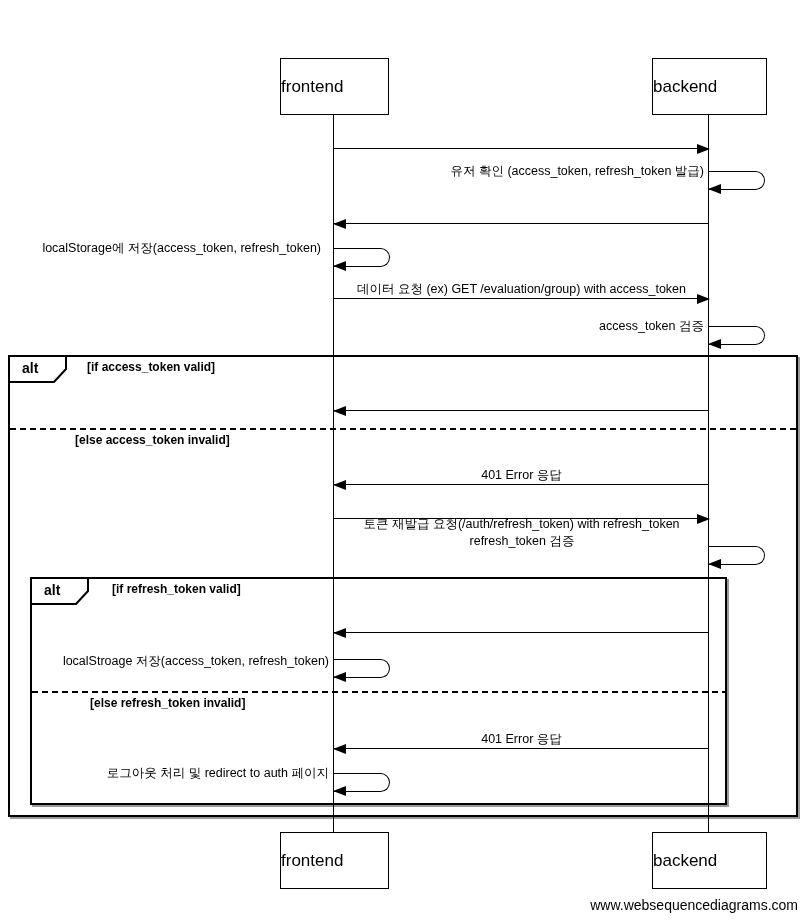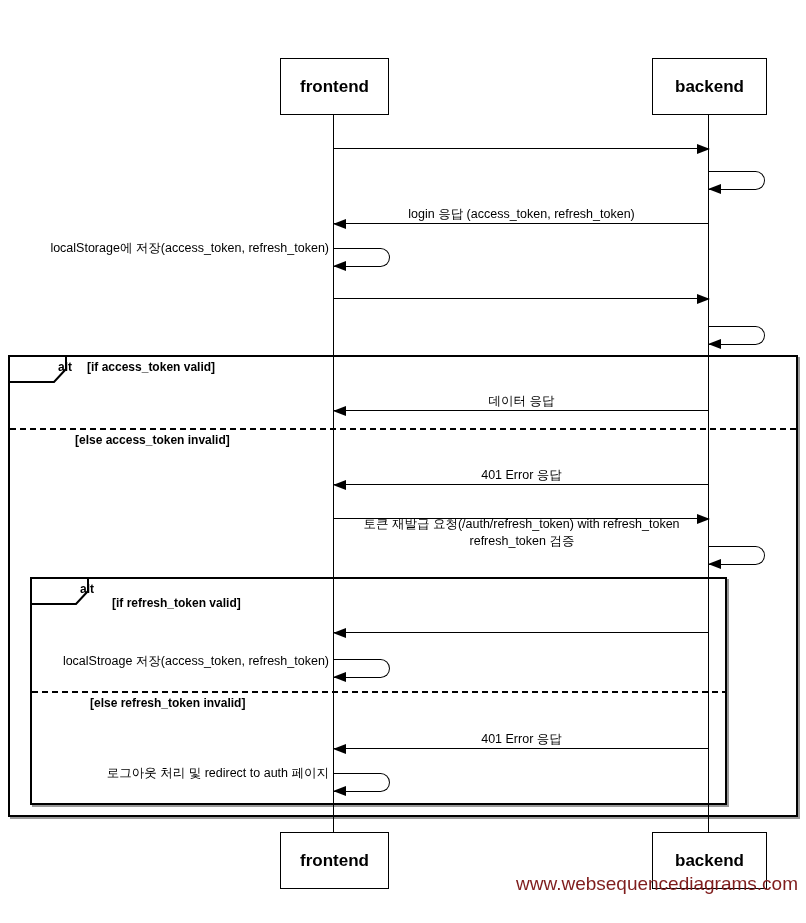--- a/index.html
+++ b/index.html
@@ -7,41 +7,41 @@
     position:relative; width:806px; height:923px; background:#fff;
     font-family:"Liberation Sans", sans-serif; color:#000; overflow:hidden;
   }
   .title {
     position:absolute; top:11px; left:0; right:0; text-align:center;
     font-size:18px; font-weight:bold; letter-spacing:.2px;
   }
   .lifeline { position:absolute; top:114px; height:718px; width:0; border-left:1.5px solid #000; }
   .actor {
     position:absolute; height:55px; background:#fff; border:1.5px solid #000;
-    display:flex; align-items:center; justify-content:center; font-size:17px;font-weight:bold;
+    display:flex; align-items:center; font-size:17px;
   }
   .label { position:absolute; font-size:12.5px; line-height:16px; height:16px; white-space:nowrap; }
   .label.center { text-align:center; }
   .label.right  { text-align:right; }
   .line { position:absolute; height:0; border-top:1.5px solid #000; }
   .ah-r { position:absolute; right:-1px; top:-4.75px; width:0; height:0;
           border:5.5px solid transparent; border-right:0; border-left:13px solid #000; }
   .ah-l { position:absolute; left:-1px; top:-4.75px; width:0; height:0;
           border:5.5px solid transparent; border-left:0; border-right:13px solid #000; }
   .loop { position:absolute; width:56px; height:19px; box-sizing:border-box;
           border:1.5px solid #000; border-left:0; border-radius:0 10px 10px 0; }
   .loop .ah-l { top:auto; bottom:-4.75px; left:-1px; }
   .frame { position:absolute; box-sizing:border-box; border:2px solid #000;
            box-shadow:2px 2px 0 rgba(0,0,0,0.4); }
   .penta { position:absolute; left:-2px; top:-2px; }
-  .frame-kw { position:absolute; left:12px; top:3px; font-size:12px; font-weight:bold;margin-left:36px; }
+  .frame-kw { position:absolute; left:12px; top:3px; font-size:14px; font-weight:bold; }
   .cond { position:absolute; font-size:12px; font-weight:bold; white-space:nowrap; }
   .divider { position:absolute; left:0; right:0; height:2px;
              background:repeating-linear-gradient(90deg,#000 0 6px,transparent 6px 10px); }
-  .watermark { position:absolute; right:8px; top:873px; font-size:19px; color:#7f1d1d; }
+  .watermark { position:absolute; right:8px; top:897px; font-size:14px; color:#000000; }
 </style>
 </head>
 <body>
 
 <div class="canvas">
 
 
   <div class="lifeline" style="left:333px;"></div>
   <div class="lifeline" style="left:708px;"></div>
 
@@ -49,53 +49,54 @@
     <span>frontend</span>
   </div>
   <div class="actor" style="left:652px; top:58px; width:113px;">
     <span>backend</span>
   </div>
 
   <div class="line" style="left:334px; width:375px; top:148px;">
       <i class="ah-r"></i>
     </div>
 
+  <div class="label right" style="left:340px; width:364px; top:163px;">유저 확인 (access_token, refresh_token 발급)</div>
   <div class="loop" style="left:709px; top:171px;">
       <i class="ah-l"></i>
     </div>
 
-  <div class="label center" style="left:334px; width:375px; top:206px;">login 응답 (access_token, refresh_token)</div>
   <div class="line" style="left:334px; width:375px; top:223px;">
       <i class="ah-l"></i>
     </div>
 
-  <div class="label right" style="left:8px; width:321px; top:240px;">localStorage에 저장(access_token, refresh_token)</div>
+  <div class="label right" style="left:0; width:321px; top:240px;">localStorage에 저장(access_token, refresh_token)</div>
   <div class="loop" style="left:334px; top:248px;">
       <i class="ah-l"></i>
     </div>
 
+  <div class="label center" style="left:334px; width:375px; top:281px;">데이터 요청 (ex) GET /evaluation/group) with access_token</div>
   <div class="line" style="left:334px; width:375px; top:298px;">
       <i class="ah-r"></i>
     </div>
 
+  <div class="label right" style="left:340px; width:364px; top:318px;">access_token 검증</div>
   <div class="loop" style="left:709px; top:326px;">
       <i class="ah-l"></i>
     </div>
 
   <div class="frame" style="left:8px; top:355px; width:790px; height:462px;">
     <svg class="penta" width="59" height="28" viewBox="0 0 59 28">
       <path d="M1,1 H58 V14 L46,27 H1 Z" fill="#ffffff" stroke="#000000" stroke-width="2"></path>
     </svg>
     <span class="frame-kw">alt</span>
     <span class="cond" style="left:65px; top:3px;padding-left:12px;">[if access_token valid]</span>
     <div class="divider" style="top:71px;"></div>
     <span class="cond" style="left:65px; top:76px;">[else access_token invalid]</span>
   </div>
 
-  <div class="label center" style="left:334px; width:375px; top:393px;">데이터 응답</div>
   <div class="line" style="left:334px; width:375px; top:410px;">
       <i class="ah-l"></i>
     </div>
 
   <div class="label center" style="left:334px; width:375px; top:467px;">401 Error 응답</div>
   <div class="line" style="left:334px; width:375px; top:484px;">
       <i class="ah-l"></i>
     </div>
 
   <div class="label center" style="left:334px; width:375px; top:501px;margin-top:15px;">토큰 재발급 요청(/auth/refresh_token) with refresh_token</div>
@@ -106,21 +107,21 @@
   <div class="label right" style="left:340px; width:364px; top:533px;text-align:center;">refresh_token 검증</div>
   <div class="loop" style="left:709px; top:546px;">
       <i class="ah-l"></i>
     </div>
 
   <div class="frame" style="left:30px; top:577px; width:697px; height:228px;">
     <svg class="penta" width="59" height="28" viewBox="0 0 59 28">
       <path d="M1,1 H58 V14 L46,27 H1 Z" fill="#ffffff" stroke="#000000" stroke-width="2"></path>
     </svg>
     <span class="frame-kw">alt</span>
-    <span class="cond" style="left:65px; top:17px;padding-left:15px;">[if refresh_token valid]</span>
+    <span class="cond" style="left:65px; top:3px;padding-left:15px;">[if refresh_token valid]</span>
     <div class="divider" style="top:112px;"></div>
     <span class="cond" style="left:58px; top:117px;">[else refresh_token invalid]</span>
   </div>
 
   <div class="line" style="left:334px; width:375px; top:632px;">
       <i class="ah-l"></i>
     </div>
 
   <div class="label right" style="left:8px; width:321px; top:653px;">localStroage 저장(access_token, refresh_token)</div>
   <div class="loop" style="left:334px; top:659px;">

